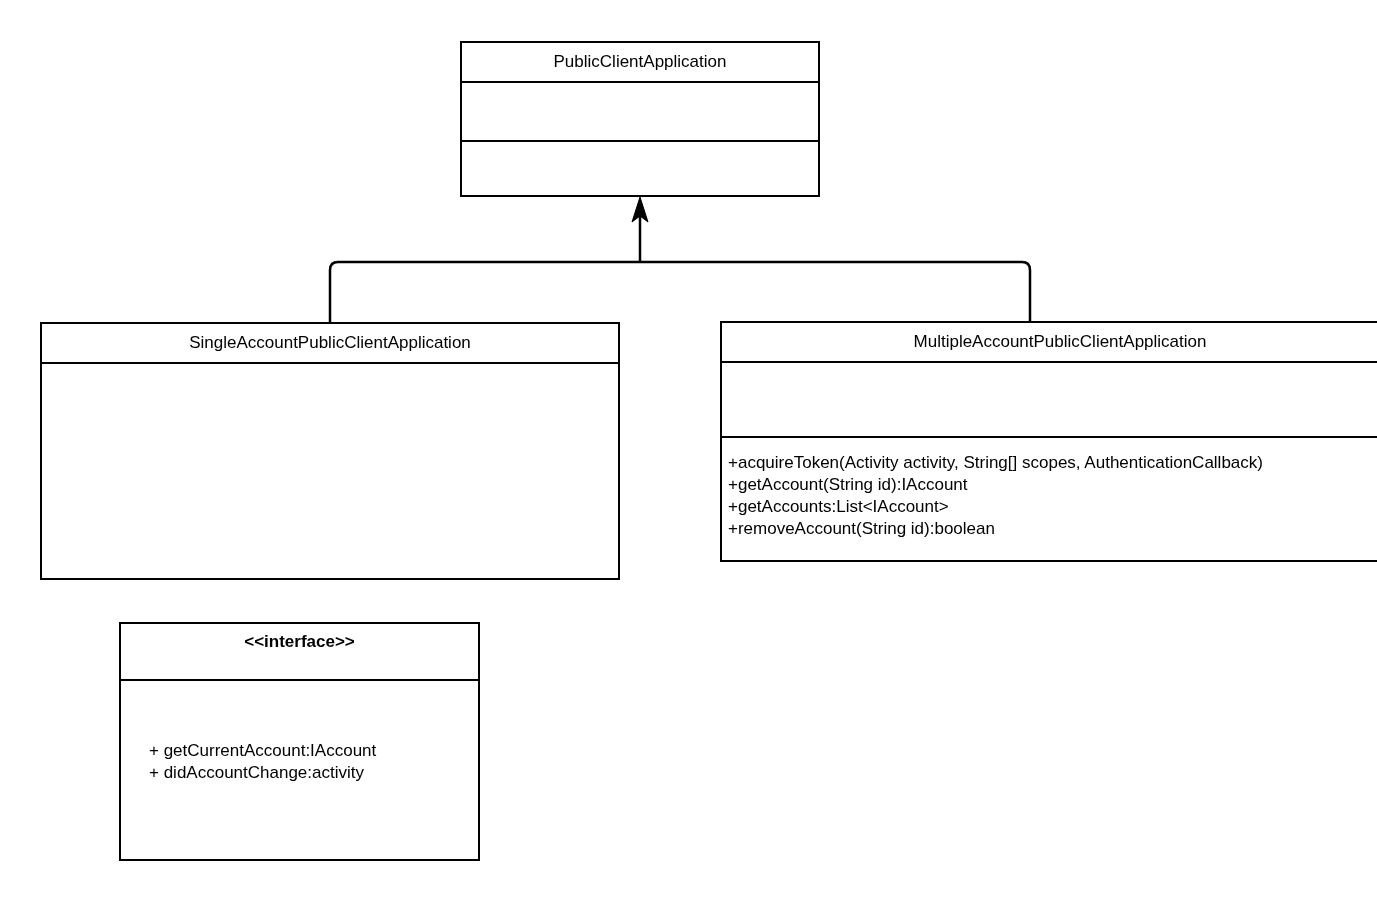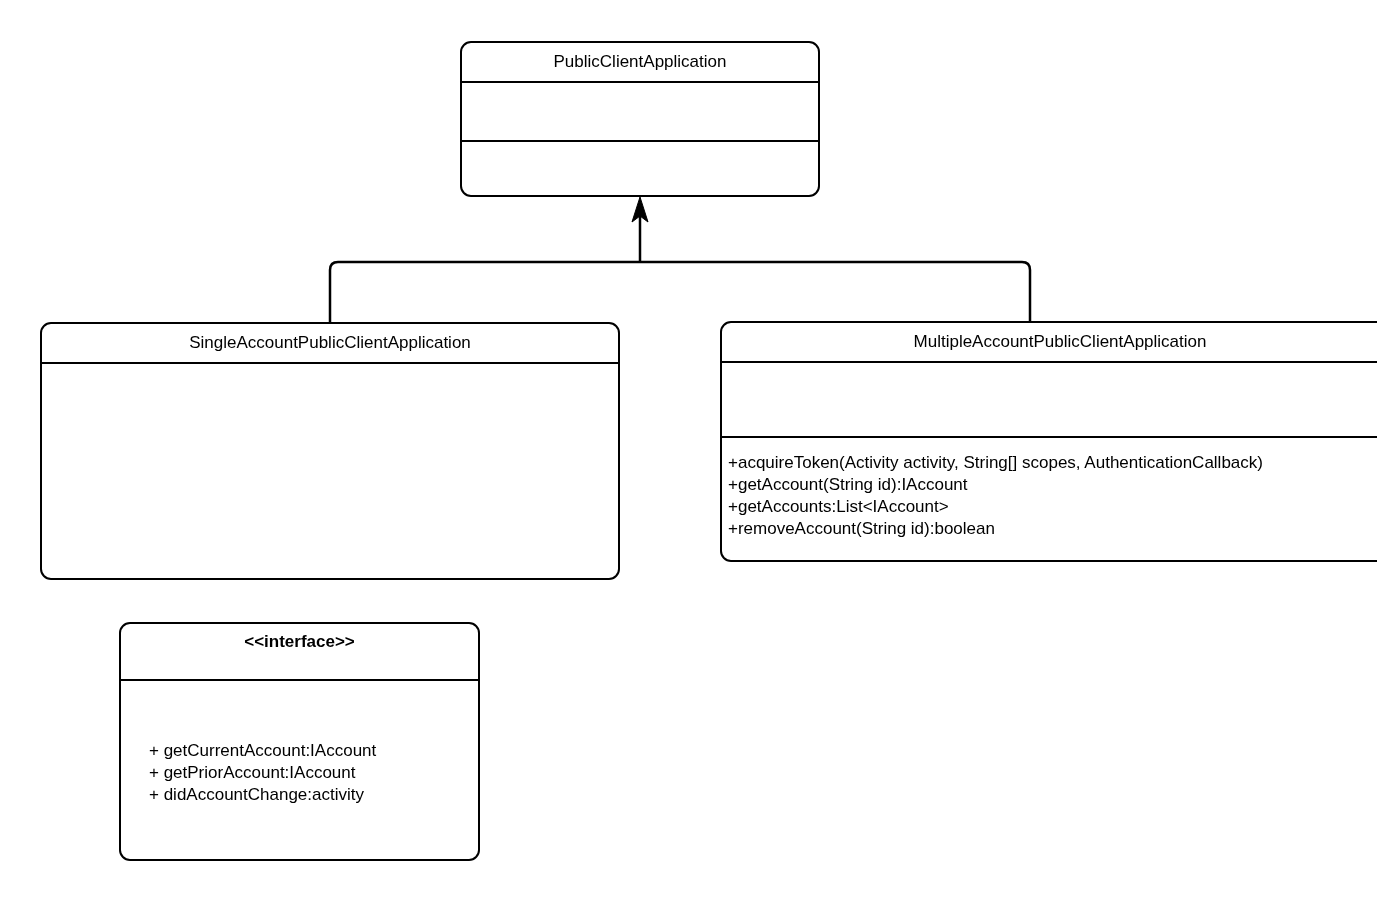--- a/index.html
+++ b/index.html
@@ -19,21 +19,21 @@
     height: 903px;
     background: #ffffff;
     overflow: hidden;
   }
 
   
   .uml-box {
     position: absolute;
     box-sizing: border-box;
     border: 2.5px solid #000000;
-    border-radius: 11px;
+    border-radius: 0;
     background: #ffffff;
     display: flex;
     flex-direction: column;
   }
   .uml-compartment {
     position: relative;
     box-sizing: border-box;
     overflow: hidden;
   }
   .uml-compartment + .uml-compartment {
@@ -113,18 +113,17 @@
       <div class="member-line">+removeAccount(String id):boolean</div>
     </div>
   </div>
 
   <div class="uml-box" style="left:119px; top:622px; width:361px; height:239px;">
     <div class="uml-compartment" style="height:55px; padding-top:7px;">
       <div class="class-title bold">&lt;&lt;interface&gt;&gt;</div>
     </div>
     <div class="uml-compartment members" style="flex:1 1 auto; padding-top:59px; padding-left:28px;">
       <div class="member-line">+ getCurrentAccount:IAccount</div>
-      <div class="member-line">+ getPriorAccount:IAccount</div>
       <div class="member-line">+ didAccountChange:activity</div>
     </div>
   </div>
 
 </div>
 
 </body></html>

